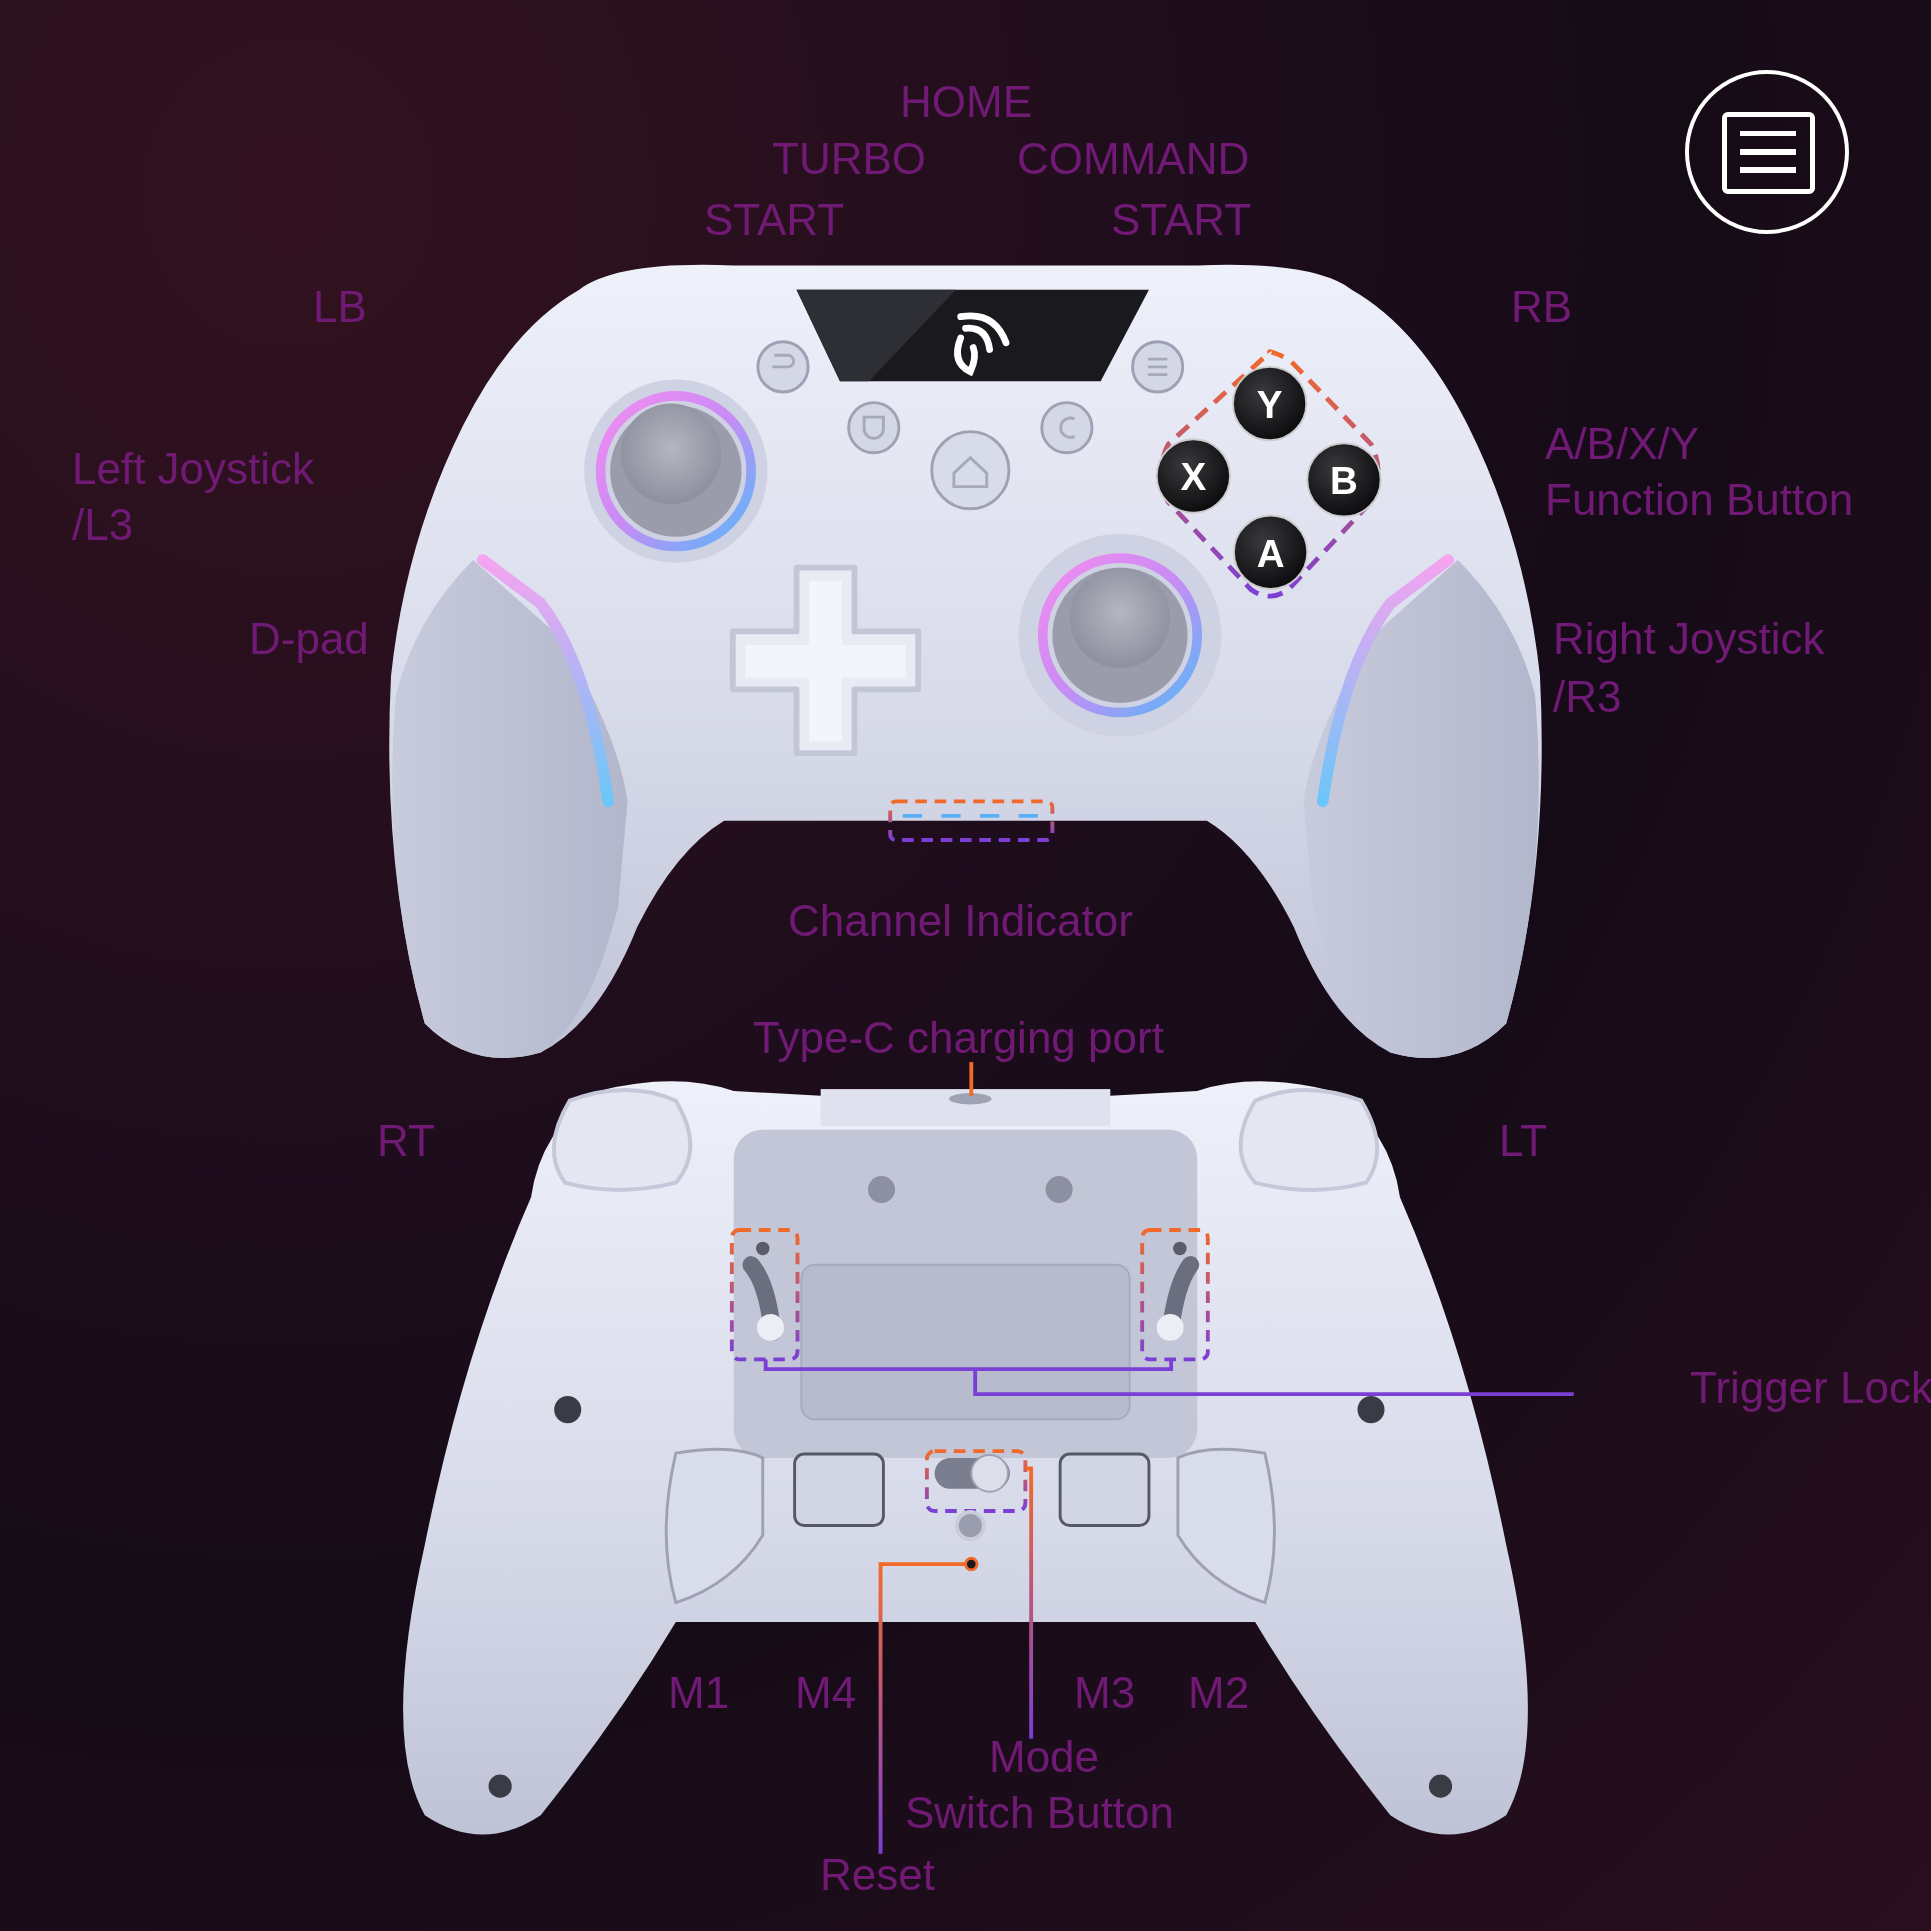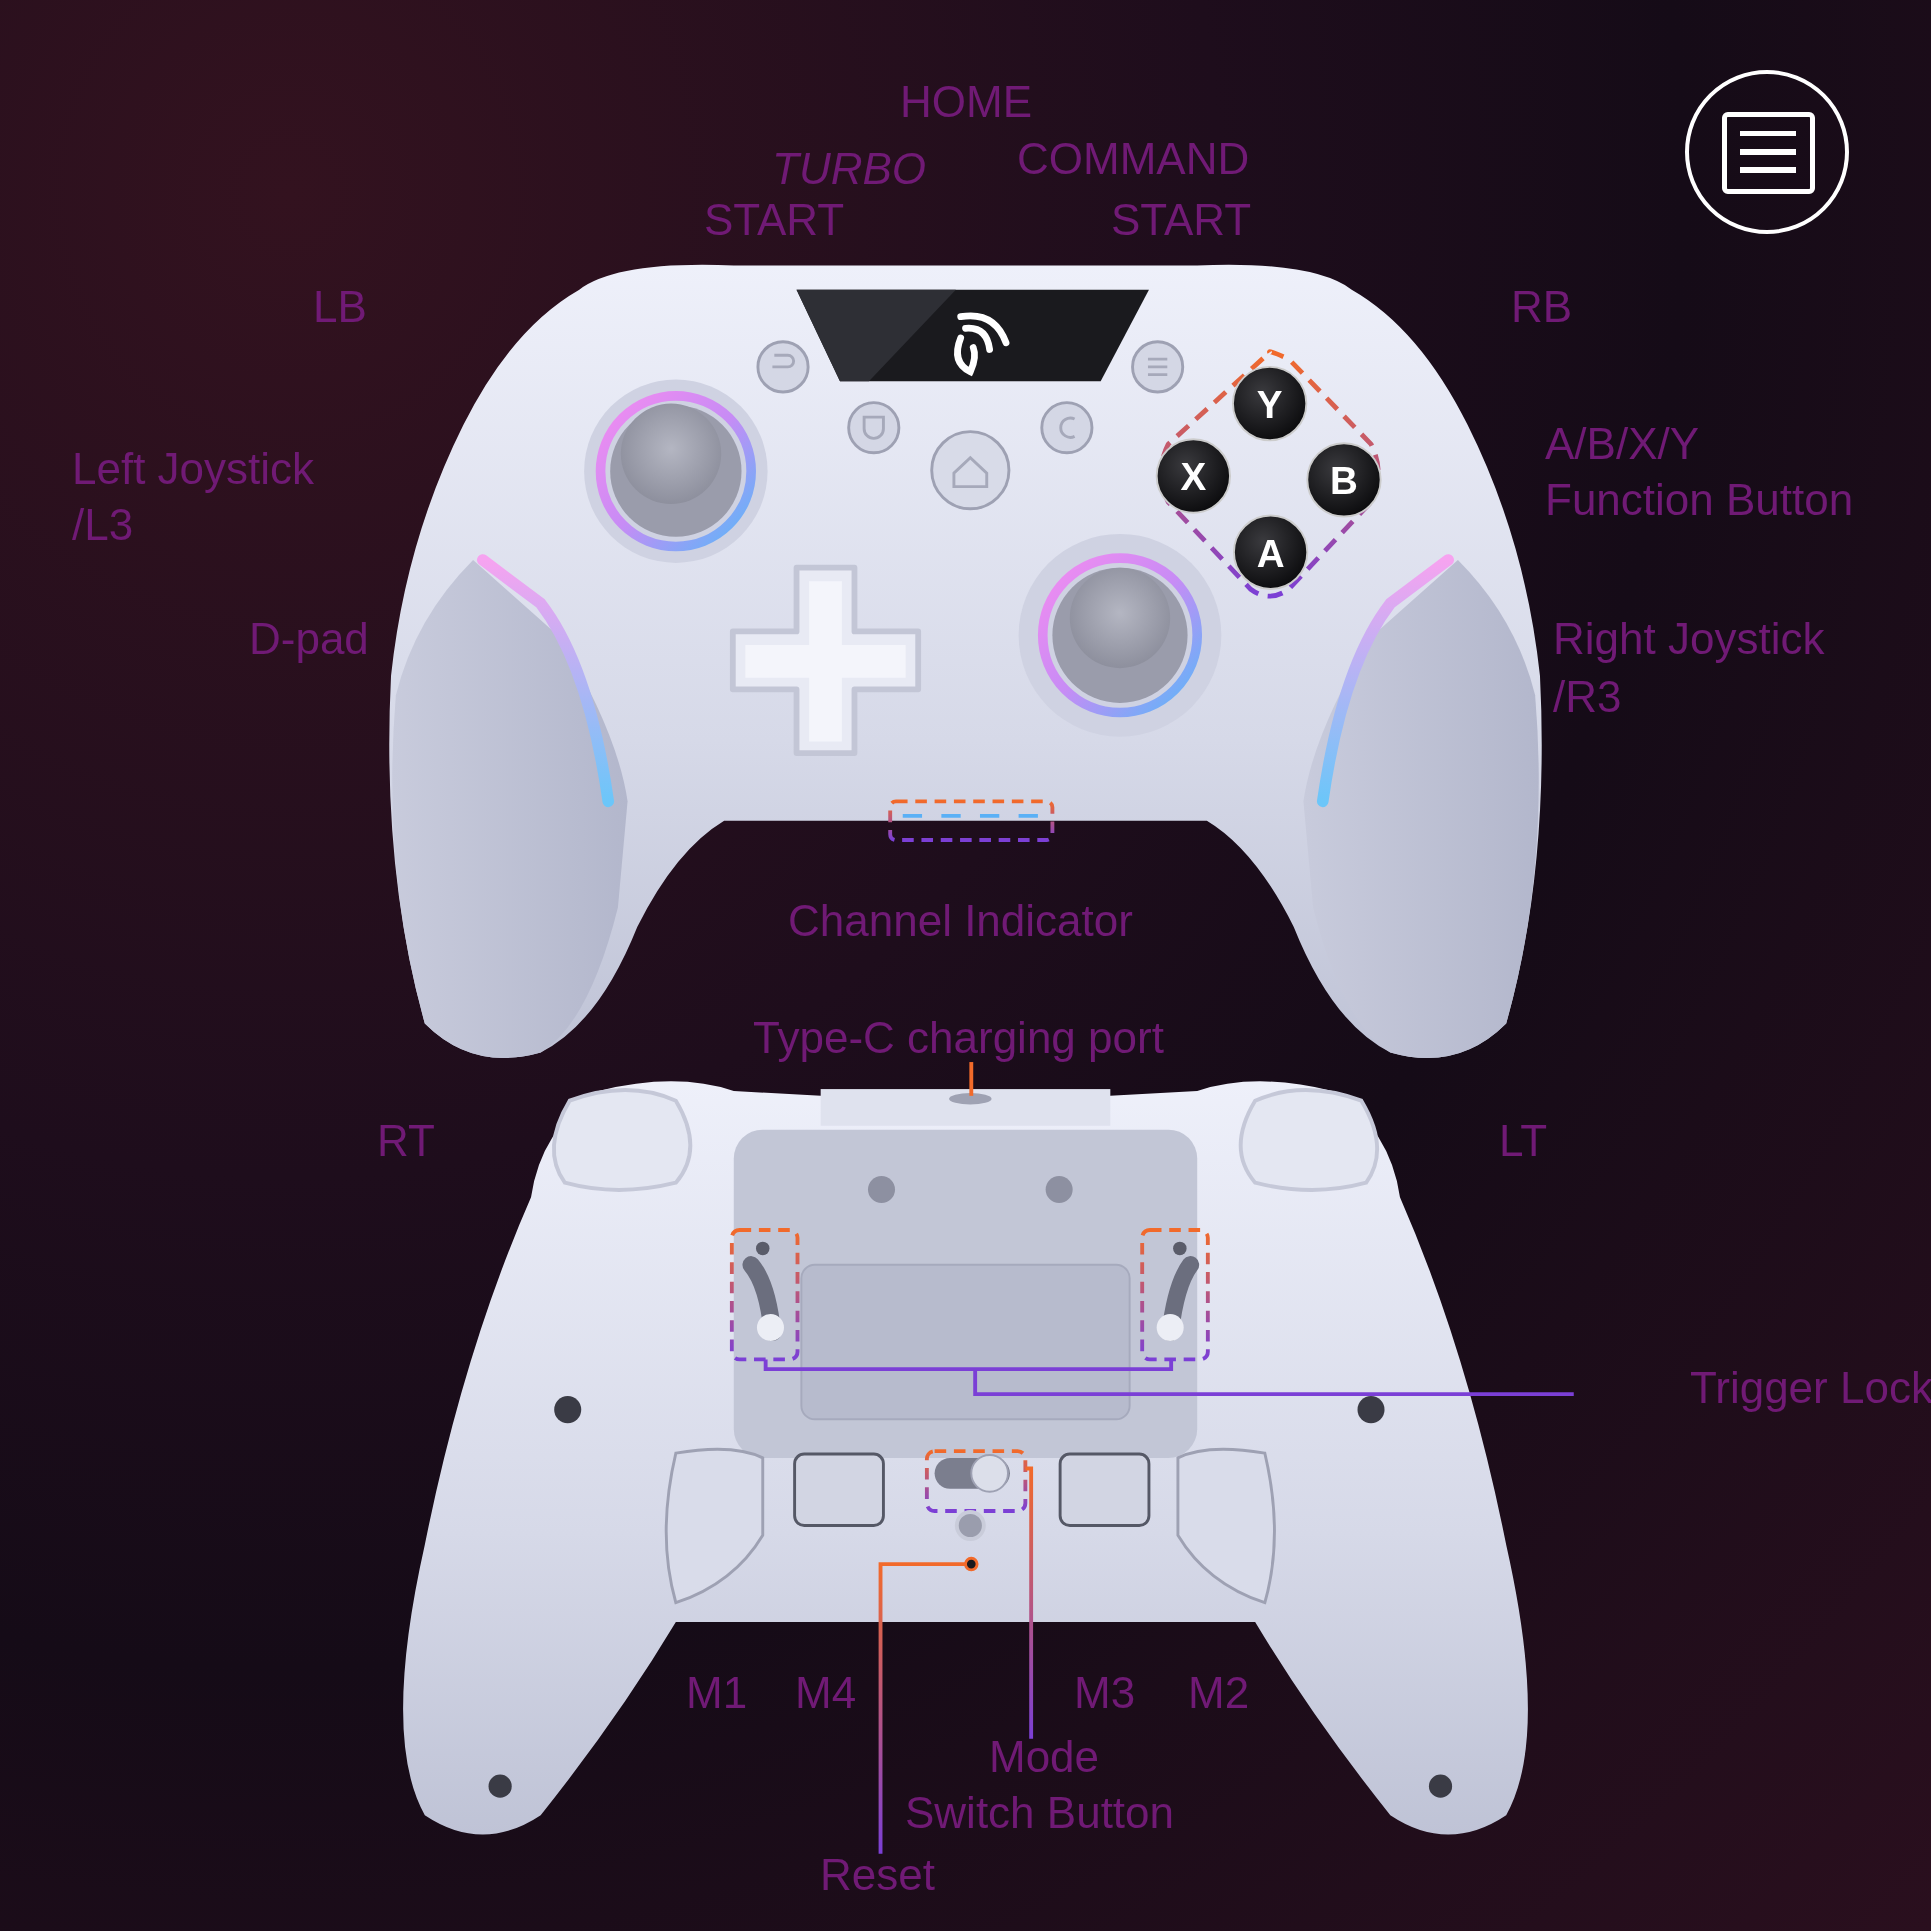--- a/index.html
+++ b/index.html
@@ -244,40 +244,40 @@
     <line x1="1144" y1="1540" x2="1144" y2="1720" stroke="url(#lineV)" stroke-width="4"></line>
     <line x1="1262" y1="1540" x2="1262" y2="1720" stroke="url(#lineV)" stroke-width="4"></line>
 
     <path d="M1062 1521 h6 v280" stroke="url(#lineV)" stroke-width="4" fill="none"></path>
 
     <path d="M1000 1620 h-88 v300" stroke="url(#lineV)" stroke-width="4" fill="none"></path>
   </g>
 </svg>
 
 <div class="label" style="left:900px;top:75px;">HOME</div>
-<div class="label" style="left:772px;top:142px;font-style:italic;">TURBO</div>
+<div class="label" style="left:772px;top:132px;">TURBO</div>
 <div class="label" style="left:1017px;top:132px;">COMMAND</div>
 <div class="label" style="left:704px;top:193px;">START</div>
 <div class="label" style="left:1111px;top:193px;">START</div>
 <div class="label" style="left:313px;top:280px;">LB</div>
 <div class="label" style="left:1511px;top:280px;">RB</div>
 <div class="label" style="left:72px;top:442px;">Left Joystick</div>
 <div class="label" style="left:72px;top:498px;">/L3</div>
 <div class="label" style="left:1545px;top:417px;">A/B/X/Y</div>
 <div class="label" style="left:1545px;top:473px;">Function Button</div>
 <div class="label" style="left:249px;top:612px;">D-pad</div>
 <div class="label" style="left:1553px;top:612px;">Right Joystick</div>
 <div class="label" style="left:1553px;top:670px;">/R3</div>
 <div class="label" style="left:788px;top:863px;margin-top:31px;">Channel Indicator</div>
 
 <div class="label" style="left:753px;top:1011px;">Type-C charging port</div>
 <div class="label" style="left:377px;top:1114px;">RT</div>
 <div class="label" style="left:1499px;top:1114px;">LT</div>
 <div class="label" style="left:1656px;top:1361px;margin-left:34px;">Trigger Lock</div>
-<div class="label" style="left:686px;top:1666px;">M1</div>
+<div class="label" style="left:668px;top:1666px;">M1</div>
 <div class="label" style="left:795px;top:1666px;">M4</div>
 <div class="label" style="left:1074px;top:1666px;">M3</div>
 <div class="label" style="left:1188px;top:1666px;">M2</div>
 <div class="label" style="left:989px;top:1730px;">Mode</div>
 <div class="label" style="left:905px;top:1786px;">Switch Button</div>
 <div class="label" style="left:820px;top:1848px;">Reset</div>
 
 <div class="menu-btn">
   <div class="box">
     <div class="bar" style="top:13.5px;"></div>

